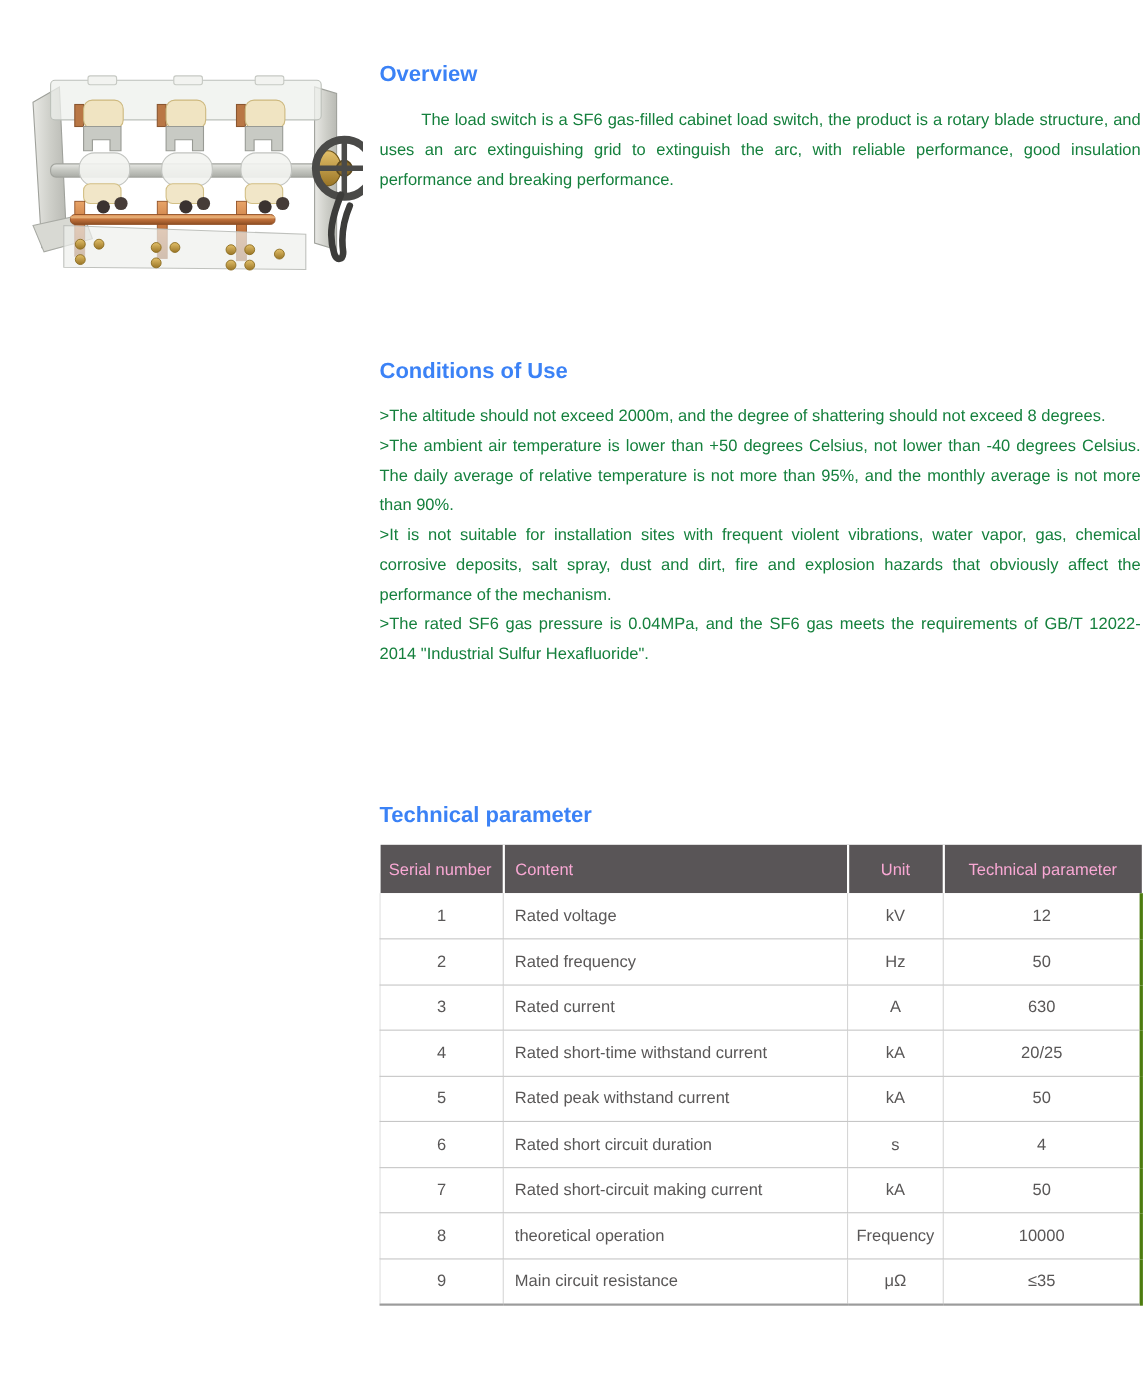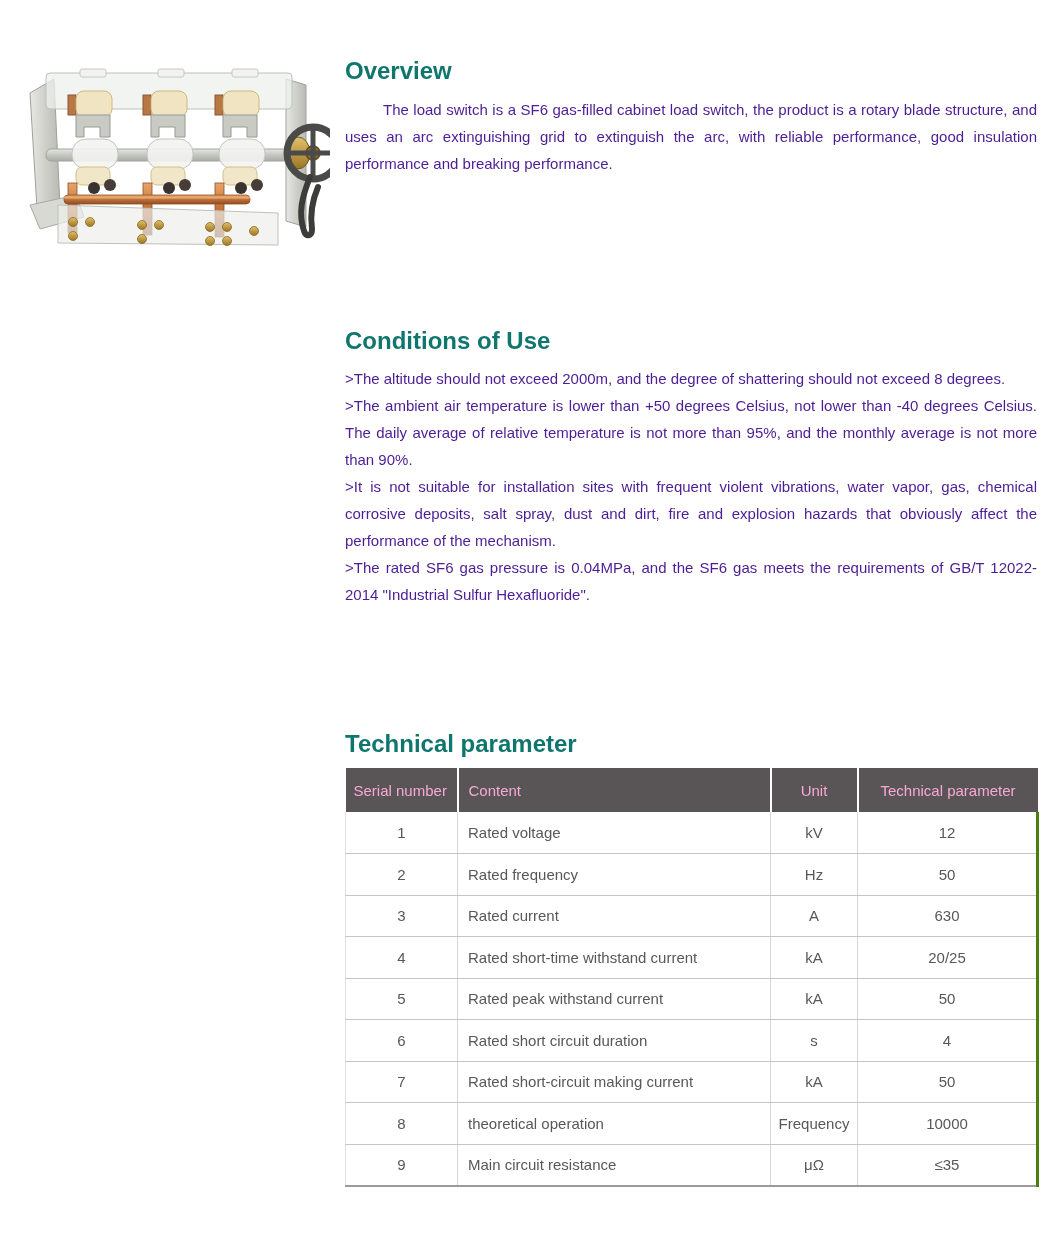--- a/index.html
+++ b/index.html
@@ -21,35 +21,35 @@
     top: 55px;
     width: 320px;
     height: 196px;
   }
   .content-col {
     position: absolute;
     left: 345px;
     width: 692px;
   }
   .section-title {
-    font-size: 24px;
+    font-size: 20px;
     font-weight: bold;
-    color: #0f766e;
+    color: #3b82f6;
     letter-spacing: 0;
   }
   #overview-title    { top: 57px;  }
   #overview-text     { top: 96px;  }
   #conditions-title  { top: 327px; }
   #conditions-text   { top: 365px; }
   #technical-title   { top: 730px; }
   #technical-table-wrap { top: 768px; }
   .body-text {
     font-size: 15px;
     line-height: 27px;
-    color: #4c1d95;
+    color: #15803d;
     text-align: justify;
   }
   .para { text-indent: 38px; }
   .cond { text-indent: 0; }
   table.spec {
     width: 692px;
     border-collapse: collapse;
     table-layout: fixed;
     font-size: 15px;
     color: #595757;

